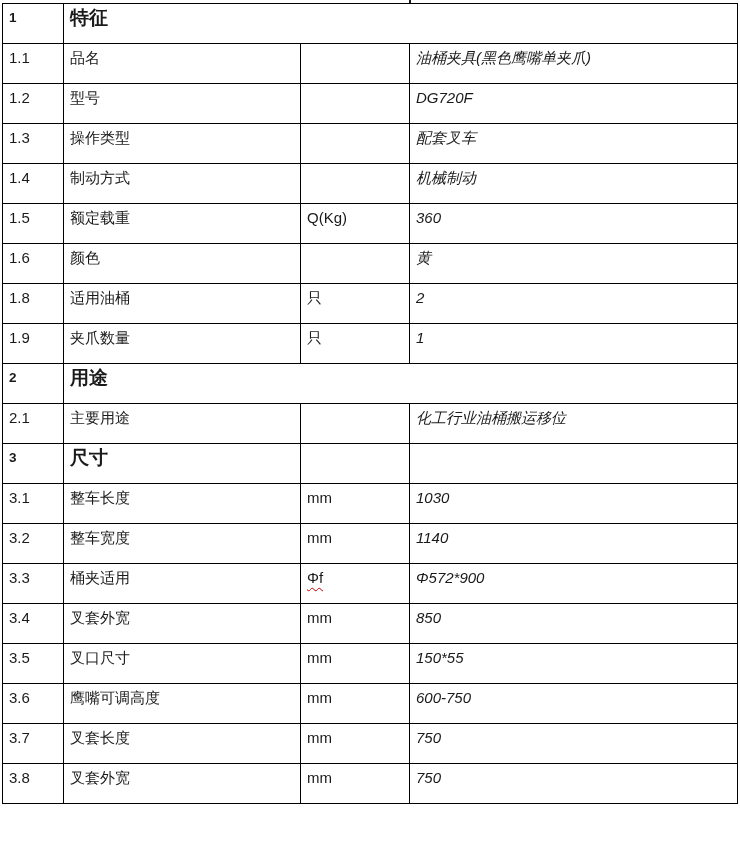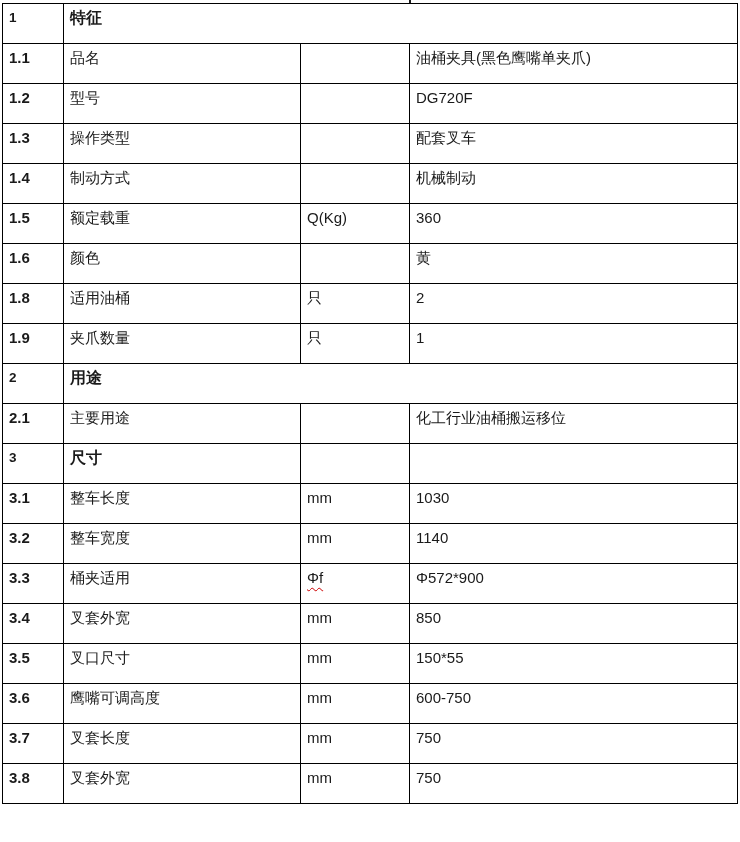--- a/index.html
+++ b/index.html
@@ -48,27 +48,26 @@
     line-height: 18px;
     color: #1a1a1a;
     overflow: hidden;
     white-space: nowrap;
   }
   td.c-num {
     font-size: 13px;
     color: #24324d;
     padding-left: 7px;
     padding-top: 6px;
-    font-weight: bold;
   }
   td.c-unit { padding-left: 7px; }
-  td.c-val  { padding-left: 8px; }
+  td.c-val  { padding-left: 8px; font-style: italic; }
   tr.sec td {
     font-weight: bold;
-    font-size: 16px;
+    font-size: 19px;
   }
   tr.sec td.c-num {
     font-size: 13.5px;
   }
   .squiggle {
     text-decoration-line: underline;
     text-decoration-style: wavy;
     text-decoration-color: #cc0000;
     text-decoration-thickness: 1px;
     text-underline-offset: 4px;

